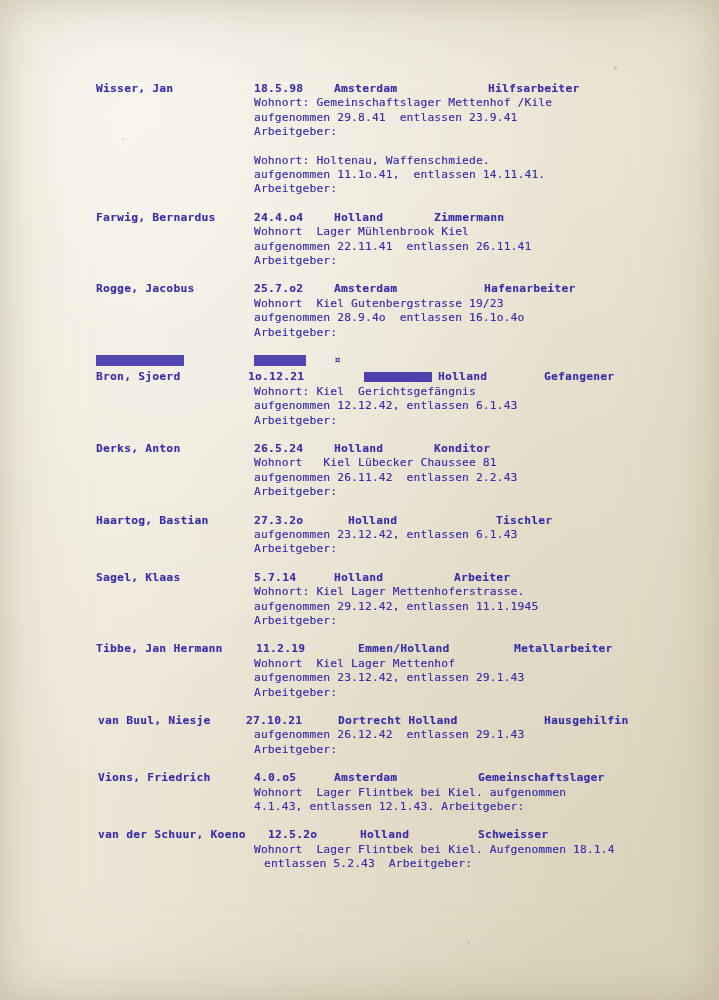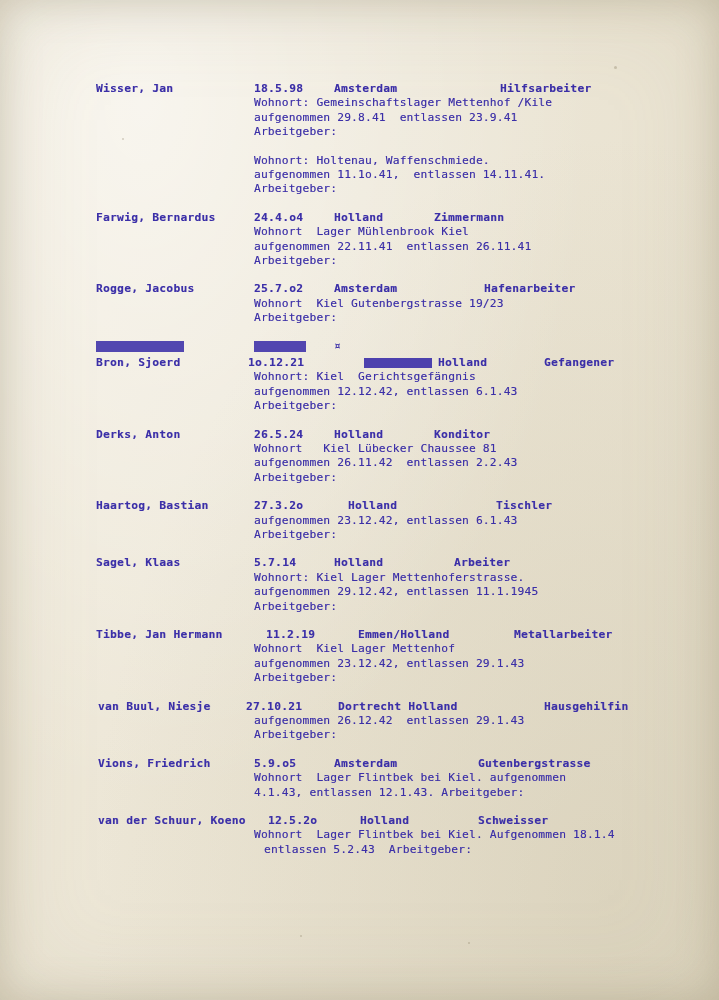--- a/index.html
+++ b/index.html
@@ -123,21 +123,21 @@
 <div class="paper"></div>
 
 <div class="doc">
   <div class="entries">
 
     <div class="entry">
       <div class="headline">
         <span class="seg" style="left:0px;">Wisser, Jan</span>
         <span class="seg" style="left:158px;">18.5.98</span>
         <span class="seg" style="left:238px;">Amsterdam</span>
-        <span class="seg" style="left:404px;text-align:center;">Hilfsarbeiter</span>
+        <span class="seg" style="left:392px;text-align:center;">Hilfsarbeiter</span>
       </div>
       <span class="row sub">Wohnort: Gemeinschaftslager Mettenhof /Kile</span>
       <span class="row sub">aufgenommen 29.8.41  entlassen 23.9.41</span>
       <span class="row sub">Arbeitgeber:</span>
     </div>
 
     <div class="entry">
       <span class="row sub">Wohnort: Holtenau, Waffenschmiede.</span>
       <span class="row sub">aufgenommen 11.1o.41,  entlassen 14.11.41.</span>
       <span class="row sub">Arbeitgeber:</span>
@@ -156,20 +156,21 @@
     </div>
 
     <div class="entry">
       <div class="headline">
         <span class="seg" style="left:0px;">Rogge, Jacobus</span>
         <span class="seg" style="left:158px;">25.7.o2</span>
         <span class="seg" style="left:238px;">Amsterdam</span>
         <span class="seg" style="left:388px;">Hafenarbeiter</span>
       </div>
       <span class="row sub">Wohnort  Kiel Gutenbergstrasse 19/23</span>
+      <span class="row sub">aufgenommen 28.9.4o  entlassen 16.1o.4o</span>
       <span class="row sub">Arbeitgeber:</span>
     </div>
 
     <div class="redacted">
       <span class="blk b1"></span>
       <span class="blk b2"></span>
       <span class="glyph">¤</span>
     </div>
 
     <div class="entry">
@@ -217,21 +218,21 @@
         <span class="seg" style="left:358px;">Arbeiter</span>
       </div>
       <span class="row sub">Wohnort: Kiel Lager Mettenhoferstrasse.</span>
       <span class="row sub">aufgenommen 29.12.42, entlassen 11.1.1945</span>
       <span class="row sub">Arbeitgeber:</span>
     </div>
 
     <div class="entry">
       <div class="headline">
         <span class="seg" style="left:0px;">Tibbe, Jan Hermann</span>
-        <span class="seg" style="left:170px;">11.2.19</span>
+        <span class="seg" style="left:160px;">11.2.19</span>
         <span class="seg" style="left:262px;">Emmen/Holland</span>
         <span class="seg" style="left:418px;">Metallarbeiter</span>
       </div>
       <span class="row sub">Wohnort  Kiel Lager Mettenhof</span>
       <span class="row sub">aufgenommen 23.12.42, entlassen 29.1.43</span>
       <span class="row sub">Arbeitgeber:</span>
     </div>
 
     <div class="entry">
       <div class="headline">
@@ -240,23 +241,23 @@
         <span class="seg" style="left:242px;">Dortrecht Holland</span>
         <span class="seg" style="left:448px;">Hausgehilfin</span>
       </div>
       <span class="row sub">aufgenommen 26.12.42  entlassen 29.1.43</span>
       <span class="row sub">Arbeitgeber:</span>
     </div>
 
     <div class="entry">
       <div class="headline">
         <span class="seg" style="left:2px;">Vions, Friedrich</span>
-        <span class="seg" style="left:158px;">5.9.o5</span>
+        <span class="seg" style="left:158px;">4.0.o5</span>
         <span class="seg" style="left:238px;">Amsterdam</span>
-        <span class="seg" style="left:382px;">Gutenbergstrasse</span>
+        <span class="seg" style="left:382px;">Gemeinschaftslager</span>
       </div>
       <span class="row sub">Wohnort  Lager Flintbek bei Kiel. aufgenommen</span>
       <span class="row" style="padding-left:158px;">4.1.43, entlassen 12.1.43. Arbeitgeber:</span>
     </div>
 
     <div class="entry">
       <div class="headline">
         <span class="seg" style="left:2px;">van der Schuur, Koeno</span>
         <span class="seg" style="left:172px;">12.5.2o</span>
         <span class="seg" style="left:264px;">Holland</span>

